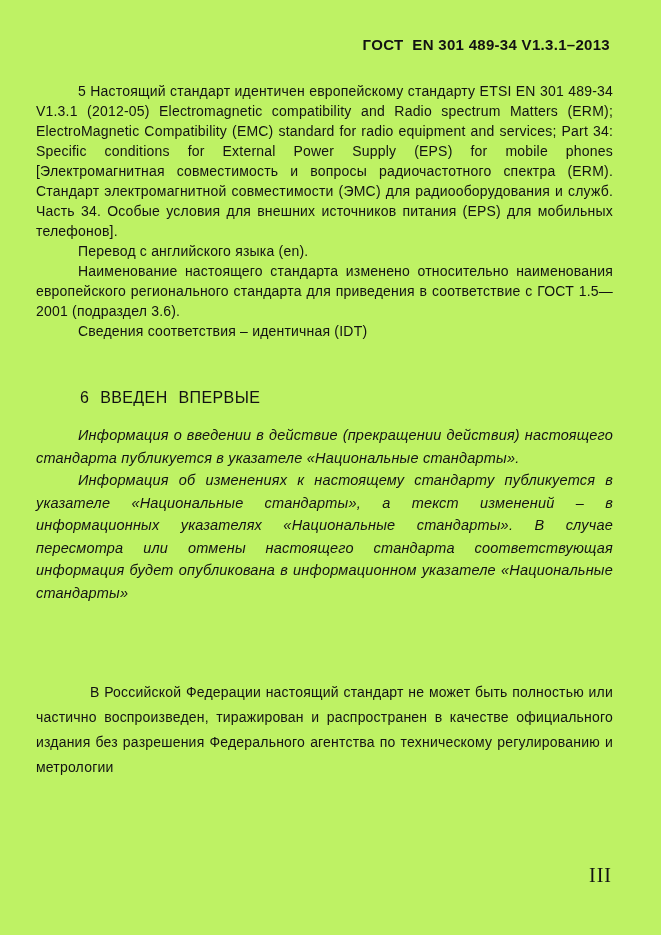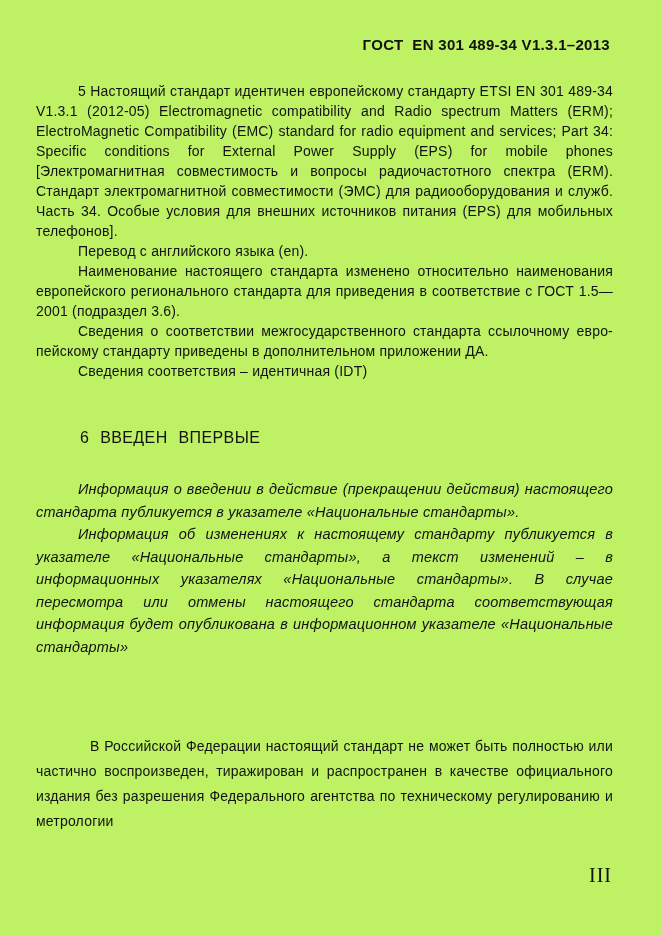--- a/index.html
+++ b/index.html
@@ -45,21 +45,21 @@
   .section-heading {
     margin: 47px 0 0 0;
     font-size: 16px;
     line-height: 20px;
     text-indent: 44px;
     word-spacing: 6px;
     letter-spacing: 0.4px;
     font-weight: normal;
   }
   .notice {
-    margin-top: 30px;
+    margin-top: 16px;
   }
   .notice .para {
     font-style: italic;
     line-height: 22.5px;
     font-size: 14.5px;
   }
   .restriction {
     margin-top: 76px;
     line-height: 25px;
     text-indent: 54px;
@@ -81,21 +81,20 @@
   <div class="running-header">ГОСТ  EN 301 489-34 V1.3.1–2013</div>
 
   <main class="content">
 
     <p class="para">5 Настоящий стандарт идентичен европейскому стандарту ETSI EN 301 489-34 V1.3.1 (2012-05) Electromagnetic compatibility and Radio spectrum Matters (ERM); ElectroMagnetic Compatibility (EMC) standard for radio equipment and services; Part 34: Specific conditions for External Power Supply (EPS) for mobile phones [Электромагнитная совместимость и вопросы радиочастотного спектра (ERM). Стандарт электромагнитной совместимости (ЭМС) для радиооборудования и служб. Часть 34. Особые условия для внешних источников питания (EPS) для мобильных телефонов].</p>
 
     <p class="para">Перевод с английского языка (en).</p>
 
     <p class="para">Наименование настоящего стандарта изменено относительно наименования европейского регионального стандарта для приведения в соответствие с ГОСТ 1.5—2001 (подраздел 3.6).</p>
 
-    <p class="para">Сведения о соответствии межгосударственного стандарта ссылочному евро-пейскому стандарту приведены в дополнительном приложении ДА.</p>
 
     <p class="para">Сведения соответствия – идентичная (IDT)</p>
 
     <h2 class="section-heading">6 ВВЕДЕН ВПЕРВЫЕ</h2>
 
     <div class="notice">
       <p class="para">Информация о введении в действие (прекращении действия) настоящего стандарта публикуется в указателе «Национальные стандарты».</p>
       <p class="para">Информация об изменениях к настоящему стандарту публикуется в указателе «Национальные стандарты», а текст изменений – в информационных указателях «Национальные стандарты». В случае пересмотра или отмены настоящего стандарта соответствующая информация будет опубликована в информационном указателе «Национальные стандарты»</p>
     </div>
 

